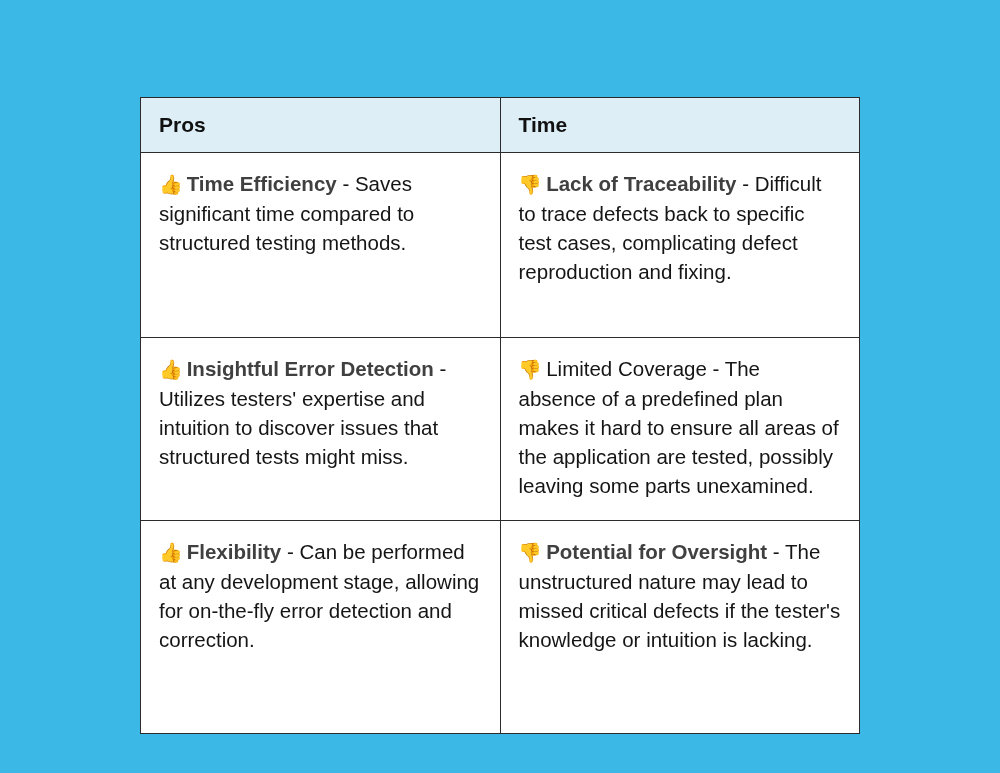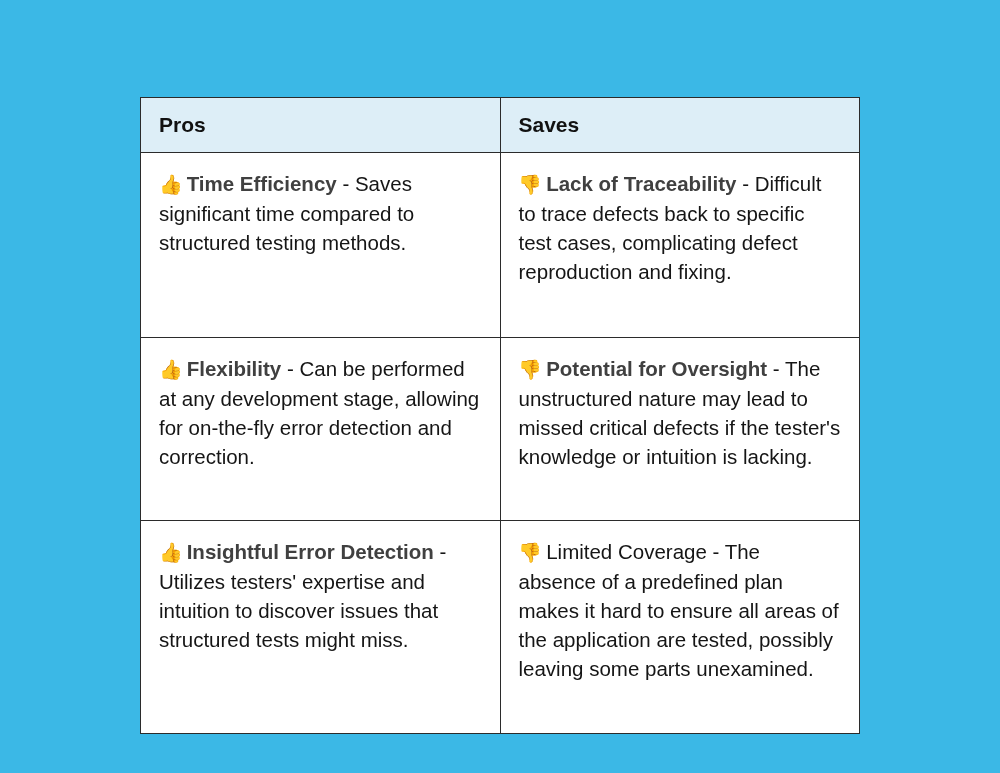--- a/index.html
+++ b/index.html
@@ -76,44 +76,44 @@
 </style>
 </head>
 <body>
 
 <div class="page">
   <div class="table-wrap">
     <table class="proscons">
       <thead>
         <tr>
           <th>Pros</th>
-          <th>Saves</th>
+          <th>Time</th>
         </tr>
       </thead>
       <tbody>
         <tr>
           <td class="col-left">
             <span class="cellcontent"><span class="emoji">👍</span><span class="term">Time Efficiency</span><span class="rest"> - Saves significant time compared to structured testing methods.</span></span>
           </td>
           <td class="col-right">
             <span class="cellcontent"><span class="emoji">👎</span><span class="term">Lack of Traceability</span><span class="rest"> - Difficult to trace defects back to specific test cases, complicating defect reproduction and fixing.</span></span>
           </td>
         </tr>
         <tr>
           <td class="col-left">
+            <span class="cellcontent"><span class="emoji">👍</span><span class="term">Insightful Error Detection</span><span class="rest"> - Utilizes testers' expertise and intuition to discover issues that structured tests might miss.</span></span>
+          </td>
+          <td class="col-right">
+            <span class="cellcontent"><span class="emoji">👎</span><span class="term"></span><span class="rest">Limited Coverage - The absence of a predefined plan makes it hard to ensure all areas of the application are tested, possibly leaving some parts unexamined.</span></span>
+          </td>
+        </tr>
+        <tr>
+          <td class="col-left">
             <span class="cellcontent"><span class="emoji">👍</span><span class="term">Flexibility</span><span class="rest"> - Can be performed at any development stage, allowing for on-the-fly error detection and correction.</span></span>
           </td>
           <td class="col-right">
             <span class="cellcontent"><span class="emoji">👎</span><span class="term">Potential for Oversight</span><span class="rest"> - The unstructured nature may lead to missed critical defects if the tester's knowledge or intuition is lacking.</span></span>
-          </td>
-        </tr>
-        <tr>
-          <td class="col-left">
-            <span class="cellcontent"><span class="emoji">👍</span><span class="term">Insightful Error Detection</span><span class="rest"> - Utilizes testers' expertise and intuition to discover issues that structured tests might miss.</span></span>
-          </td>
-          <td class="col-right">
-            <span class="cellcontent"><span class="emoji">👎</span><span class="term"></span><span class="rest">Limited Coverage - The absence of a predefined plan makes it hard to ensure all areas of the application are tested, possibly leaving some parts unexamined.</span></span>
           </td>
         </tr>
       </tbody>
     </table>
   </div>
 </div>
 
 </body></html>

